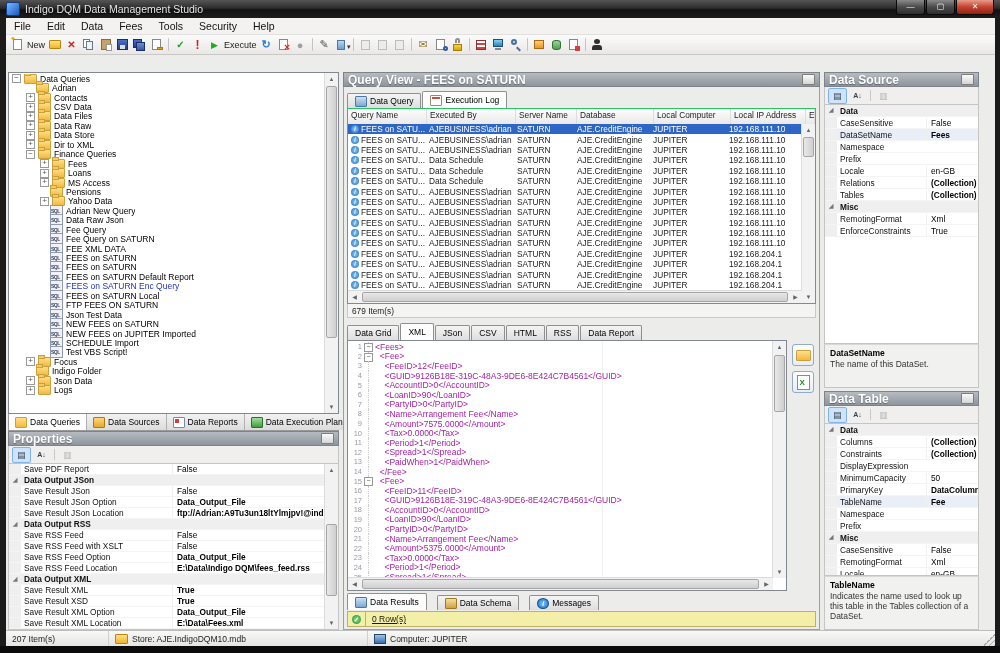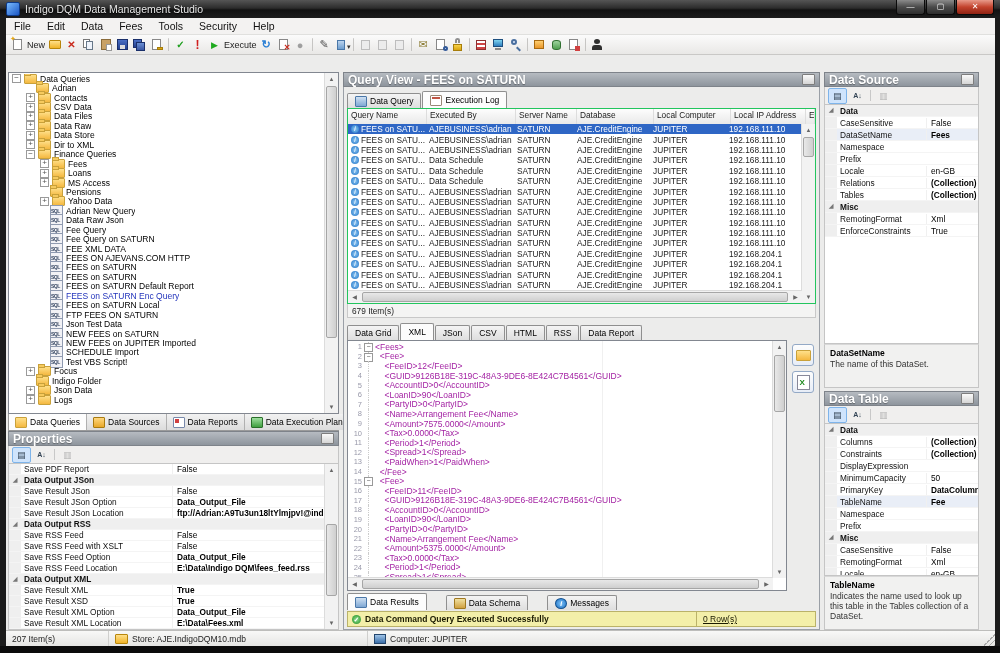--- a/index.html
+++ b/index.html
@@ -161,21 +161,21 @@
   .xfold{width:11px;flex:none;position:relative;height:100%;}
   .xfold::before{content:"";position:absolute;left:4px;top:0;bottom:0;border-left:1px dotted #ccc;}
   .xline.boxed .xfold::after{content:"−";position:absolute;left:0px;top:1px;width:7px;height:7px;border:1px solid #999;background:#fff;font-size:7px;line-height:6px;text-align:center;color:#555;}
   .xtext{white-space:pre;color:#a322a3;overflow:hidden;flex:1;}
   .xguide{position:absolute;left:58%;top:0;bottom:12px;border-left:1px solid #f0f0f0;}
   .sidebtns{width:26px;flex:none;display:flex;flex-direction:column;gap:5px;padding:4px 0 0 3px;align-items:center;}
   .sbtn{width:20px;height:20px;border:1px solid #93a9c6;border-radius:3px;background:linear-gradient(#fdfdfd,#e7edf7);display:flex;align-items:center;justify-content:center;position:relative;}
   .sb-folder{width:13px;height:9px;background:linear-gradient(#ffe08a,#f4b840);border:1px solid #c9a13a;border-radius:1px;}
   .sb-xml{width:11px;height:13px;background:#fff;border:1px solid #889;position:relative;}
   .sb-xml::before{content:"X";color:#1d8a1d;font-size:8px;font-weight:bold;position:absolute;left:2px;top:2px;}
-  .btabs{height:17px;flex:none;display:flex;align-items:flex-end;padding:2px 3px 0 3px;gap:19px;}
+  .btabs{height:17px;flex:none;display:flex;align-items:flex-end;padding:2px 3px 0 3px;gap:10px;}
   .msgbar{height:14px;flex:none;margin:1px 3px 2px 3px;display:flex;background:#f3efa9;border:1px solid #bab269;font-size:8.5px;align-items:center;color:#1a1a00;}
   .msg-ok{width:9px;height:9px;border-radius:50%;background:radial-gradient(#8fe08f,#1d8a1d);color:#fff;font-size:7px;line-height:9px;text-align:center;margin:0 4px;flex:none;font-weight:bold;}
   .msg-ok::before{content:"✓";}
   .msg-text{flex:1;font-weight:bold;overflow:hidden;white-space:nowrap;}
   .msg-rows{width:112px;flex:none;border-left:1px solid #bab269;align-self:stretch;display:flex;align-items:center;padding-left:6px;text-decoration:underline;}
   
   .ds-grid{height:238px;flex:none;}
   .dt-grid{flex:1;min-height:0;}
   .ds-desc{height:36px;}
   .dt-desc{height:46px;}
@@ -523,25 +523,20 @@
                 <span class="tico"></span>
                 <span class="tlabel">Fee Query on SATURN</span>
               </div>
 
               <div class="titem d2 sql">
                 <span class="texp"></span>
                 <span class="tico"></span>
                 <span class="tlabel">FEE XML DATA</span>
               </div>
 
-              <div class="titem d2 sql">
-                <span class="texp"></span>
-                <span class="tico"></span>
-                <span class="tlabel">FEES ON AJEVANS.COM HTTP</span>
-              </div>
 
               <div class="titem d2 sql">
                 <span class="texp"></span>
                 <span class="tico"></span>
                 <span class="tlabel">FEES on SATURN</span>
               </div>
 
               <div class="titem d2 sql">
                 <span class="texp"></span>
                 <span class="tico"></span>
@@ -1278,21 +1273,20 @@
               </div>
 
               <div class="tab">
                 <span class="tabico ti-info"></span>
                 <span>Messages</span>
               </div>
             </div>
 
           <div class="msgbar">
             <span class="msg-ok"></span>
-            <span class="msg-text">Data Command Query Executed Successfully</span>
             <span class="msg-rows">0 Row(s)</span>
           </div>
         </div>
       </div>
 
       <div class="splitv"></div>
 
       <div class="col-right">
         <div class="phead">
           <span>Data Source</span>

